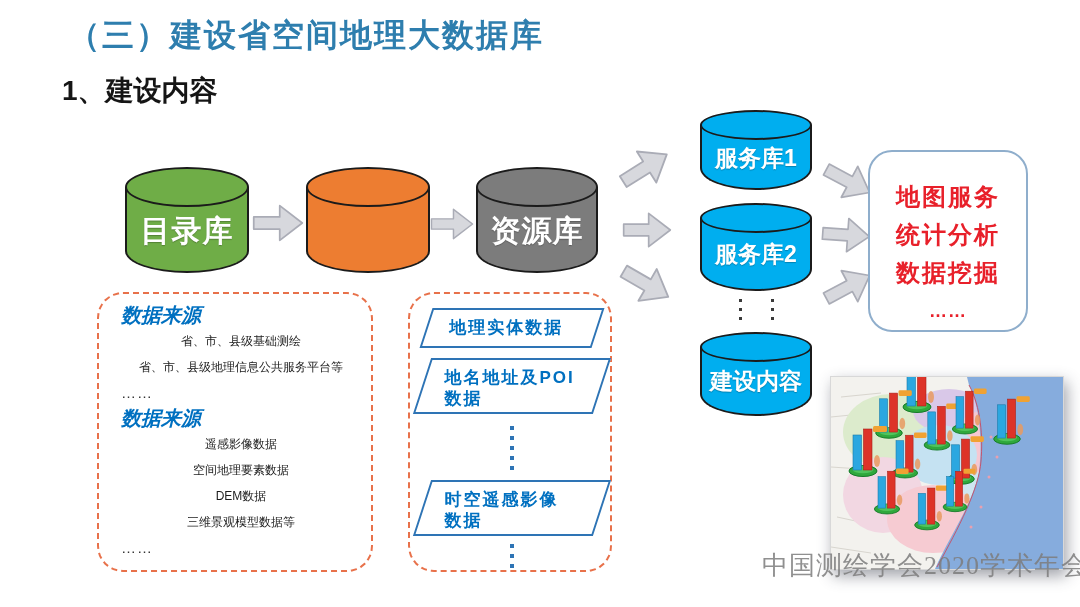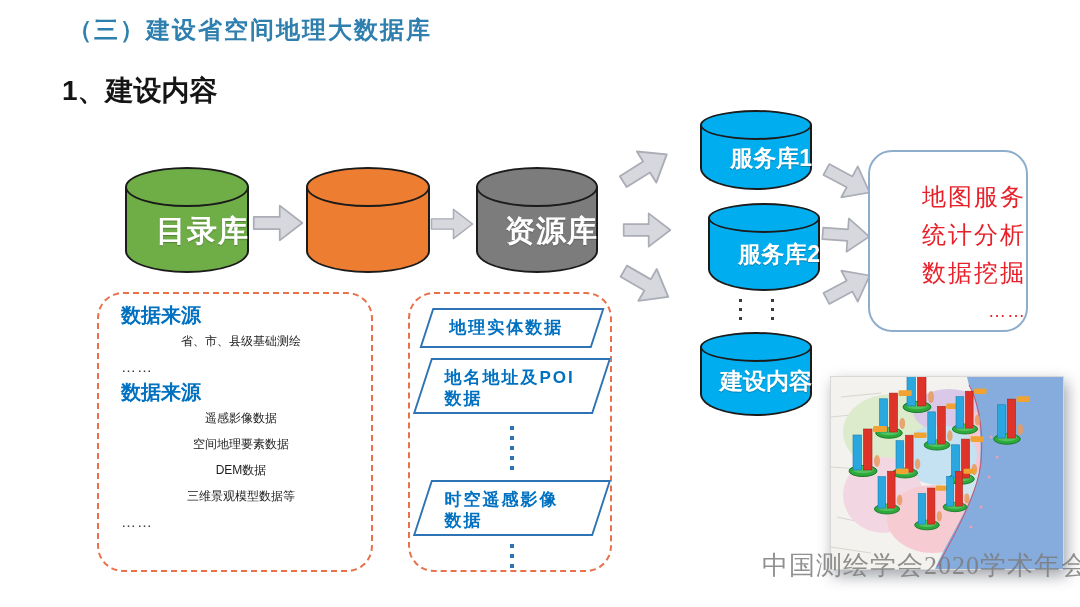--- a/index.html
+++ b/index.html
@@ -4,55 +4,55 @@
 <style>
   html,body { margin:0; padding:0; background:#fff; }
   .slide {
     position:relative; width:1080px; height:607px; background:#ffffff;
     overflow:hidden; font-family:"Liberation Sans", sans-serif;
   }
   .abs { position:absolute; }
 
   
   .title {
-    left:68px; top:14px; font-size:24px; font-weight:bold;
+    left:68px; top:14px; font-size:32px; font-weight:bold;
     color:var(--title, #2E7EAE); letter-spacing:2px;
   }
   .subtitle { left:62px; top:72px; font-size:28px; font-weight:bold; color:#151515; }
 
   
   .cyl { position:absolute; }
   .cyl .cyl-body {
     position:absolute; left:0; right:0; top:var(--ry); bottom:0;
     background:var(--fill); border:2px solid #1b1b1b; border-top:none;
     border-radius:0 0 50% 50% / 0 0 22px 22px; box-sizing:border-box;
   }
   .cyl .cyl-top {
     position:absolute; left:0; right:0; top:0; height:calc(var(--ry) * 2);
     background:var(--fill); border:2px solid #1b1b1b; border-radius:50%; box-sizing:border-box;
   }
   .cyl .cyl-label {
-    position:absolute; left:0; right:0; text-align:right; color:#fff; font-weight:bold;
+    position:absolute; left:0; right:0; text-align:center; color:#fff; font-weight:bold;
     text-shadow:0 1px 1px rgba(0,0,0,.25);
   }
   .cyl-big { width:124px; height:106px; --ry:20px; }
   .cyl-big .cyl-label { top:44px; font-size:30px; letter-spacing:1px; }
   .cyl-svc { width:112px; height:82px; --ry:15px; --fill:var(--service-db-fill,#00AEEF); }
   .cyl-svc .cyl-label { top:33px; font-size:23px; }
 
   
   .arrow { position:absolute; overflow:visible; }
 
   
   .dashed-box {
     position:absolute; border:2.5px dashed var(--dashed-border,#E8714A);
     border-radius:26px; box-sizing:border-box; background:#fff;
   }
   .left-box { left:97px; top:292px; width:276px; height:280px; padding:8px 0 0 22px; }
-  .box-heading { font-size:20px; font-weight:bold; color:var(--heading-blue,#0070C0); line-height:26px; }
+  .box-heading { font-size:20px; font-weight:bold; color:var(--heading-blue,#0070C0); line-height:26px;font-style:italic; }
   .box-line { font-size:12px; color:#1c1c1c; line-height:26px; width:240px;text-align:center; }
   .box-ellipsis { font-size:15px; color:#333; line-height:25px; letter-spacing:1px; }
 
   .mid-box { left:408px; top:292px; width:204px; height:280px; }
 
   
   .pgram {
     position:absolute; border:2px solid var(--parallelogram-border,#2E74B5);
     transform:skewX(-18deg); background:#fff; box-sizing:border-box;
   }
@@ -67,21 +67,21 @@
     background:repeating-linear-gradient(to bottom,#3a3a3a 0 3px, transparent 3px 9px); }
   .vdots-blue { position:absolute; width:4px;
     background:repeating-linear-gradient(to bottom,var(--parallelogram-border,#2E74B5) 0 4px, transparent 4px 10px); }
 
   
   .apps-box {
     left:868px; top:150px; width:160px; height:182px;
     border:2px solid var(--app-box-border,#8FAECC); border-radius:24px;
     box-sizing:border-box; text-align:center; padding-top:26px; background:#fff;
   }
-  .apps-line { font-size:24px; font-weight:normal; color:var(--app-text-red,#E8202A); line-height:38px; letter-spacing:2px;text-align:right; }
+  .apps-line { font-size:24px; font-weight:bold; color:var(--app-text-red,#E8202A); line-height:38px; letter-spacing:2px; }
   .apps-ellipsis { font-size:18px; letter-spacing:1px; }
 
   
   .map-wrap {
     left:830px; top:376px; width:232px; height:192px;
     border:1px solid #d8d8d8; box-shadow:3px 6px 14px rgba(50,55,70,.45);
     background:#f3f2ee;
   }
   .watermark {
     left:762px; top:548px; width:300px; font-family:"Liberation Serif", serif;
@@ -129,21 +129,21 @@
   </svg>
   <svg class="arrow" style="left:616px; top:262px; transform:rotate(30deg);" width="60" height="44" viewBox="0 0 60 48">
     <path d="M2 17 H32 V4 L58 24 L32 44 V31 H2 Z" fill="var(--arrow-fill,#D7D8DD)" stroke="var(--arrow-stroke,#AAACB6)" stroke-width="2" stroke-linejoin="round"></path>
   </svg>
 
   <div class="cyl cyl-svc" style="left:700px; top:110px; height:80px;">
     <div class="cyl-body"></div>
     <div class="cyl-top"></div>
     <span class="cyl-label">服务库1</span>
   </div>
-  <div class="cyl cyl-svc" style="left:700px; top:203px; height:88px;margin-left:8px;">
+  <div class="cyl cyl-svc" style="left:700px; top:203px; height:88px;">
     <div class="cyl-body"></div>
     <div class="cyl-top"></div>
     <span class="cyl-label" style="top:36px;">服务库2</span>
   </div>
   <div class="vdots-dark" style="left:739px; top:299px; height:25px;"></div>
   <div class="vdots-dark" style="left:771px; top:299px; height:25px;"></div>
   <div class="cyl cyl-svc" style="left:700px; top:332px; height:84px;">
     <div class="cyl-body"></div>
     <div class="cyl-top"></div>
     <span class="cyl-label" style="top:34px;">建设内容</span>
@@ -162,20 +162,21 @@
   <div class="abs apps-box">
     <div class="apps-line">地图服务</div>
     <div class="apps-line">统计分析</div>
     <div class="apps-line">数据挖掘</div>
     <div class="apps-line apps-ellipsis">……</div>
   </div>
 
   <div class="dashed-box left-box">
     <div class="box-heading">数据来源</div>
     <div class="box-line">省、市、县级基础测绘</div>
+    <div class="box-line">省、市、县级地理信息公共服务平台等</div>
     <div class="box-ellipsis">……</div>
     <div class="box-heading">数据来源</div>
     <div class="box-line">遥感影像数据</div>
     <div class="box-line">空间地理要素数据</div>
     <div class="box-line">DEM数据</div>
     <div class="box-line">三维景观模型数据等</div>
     <div class="box-ellipsis">……</div>
   </div>
 
   <div class="dashed-box mid-box">

